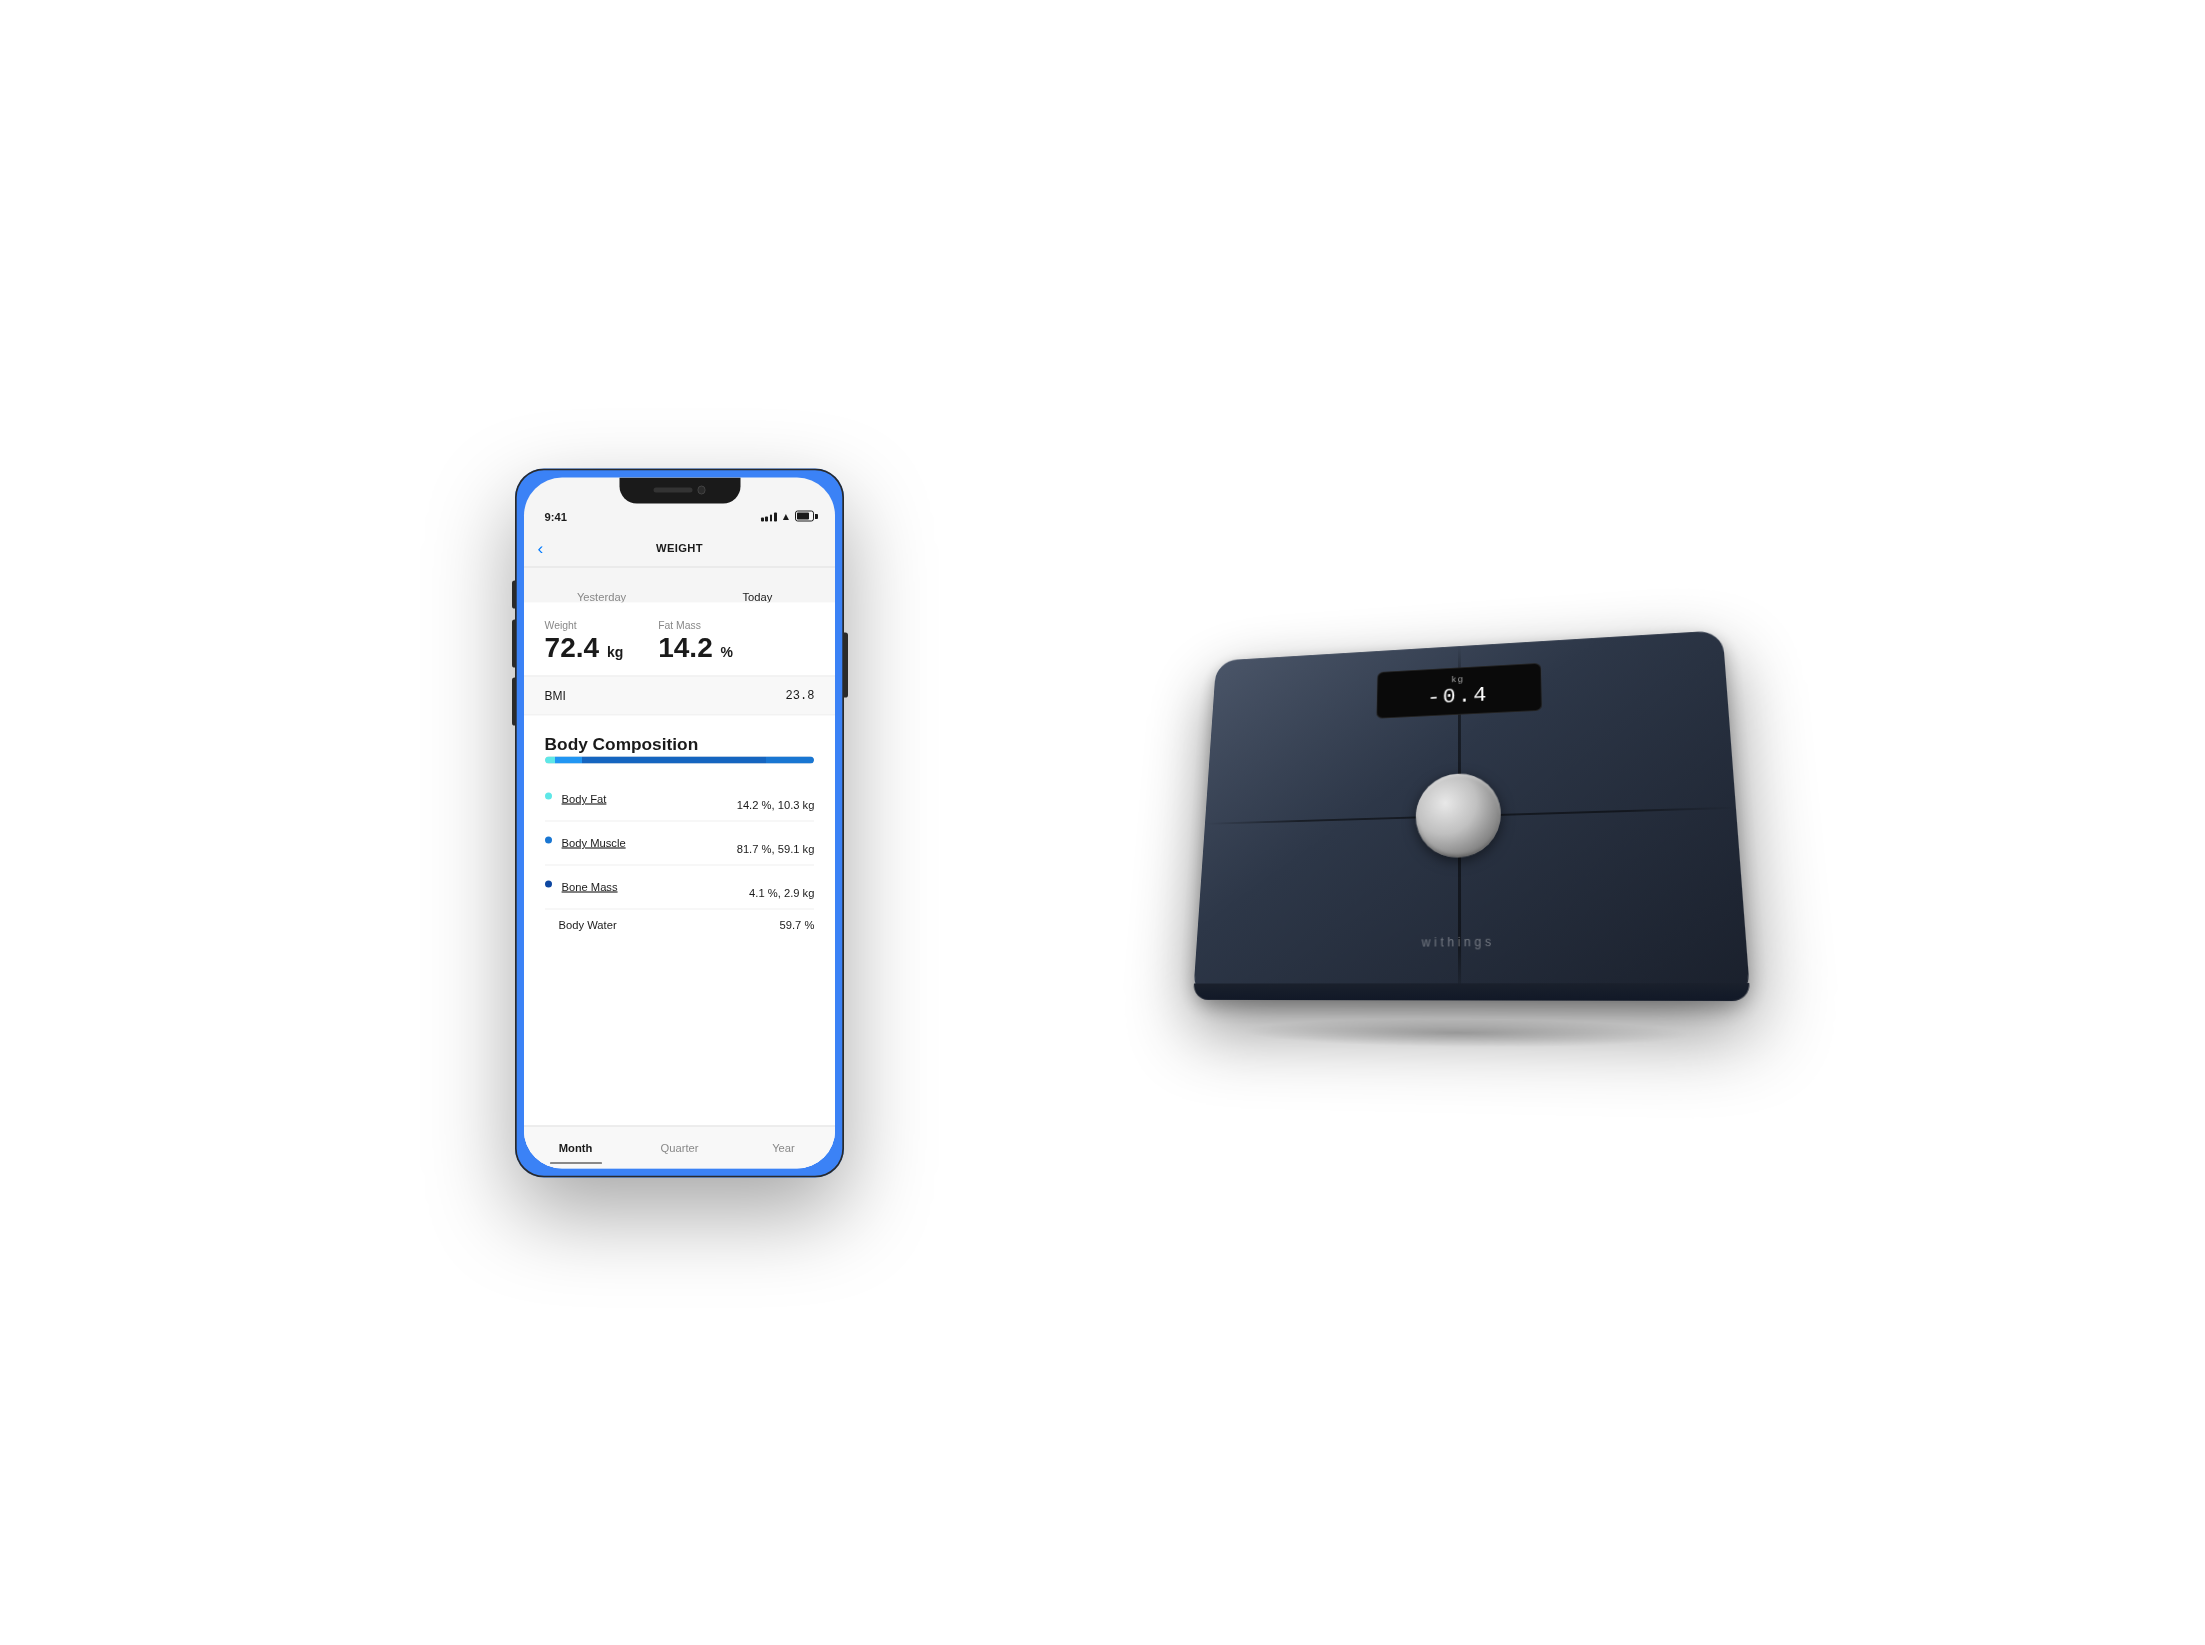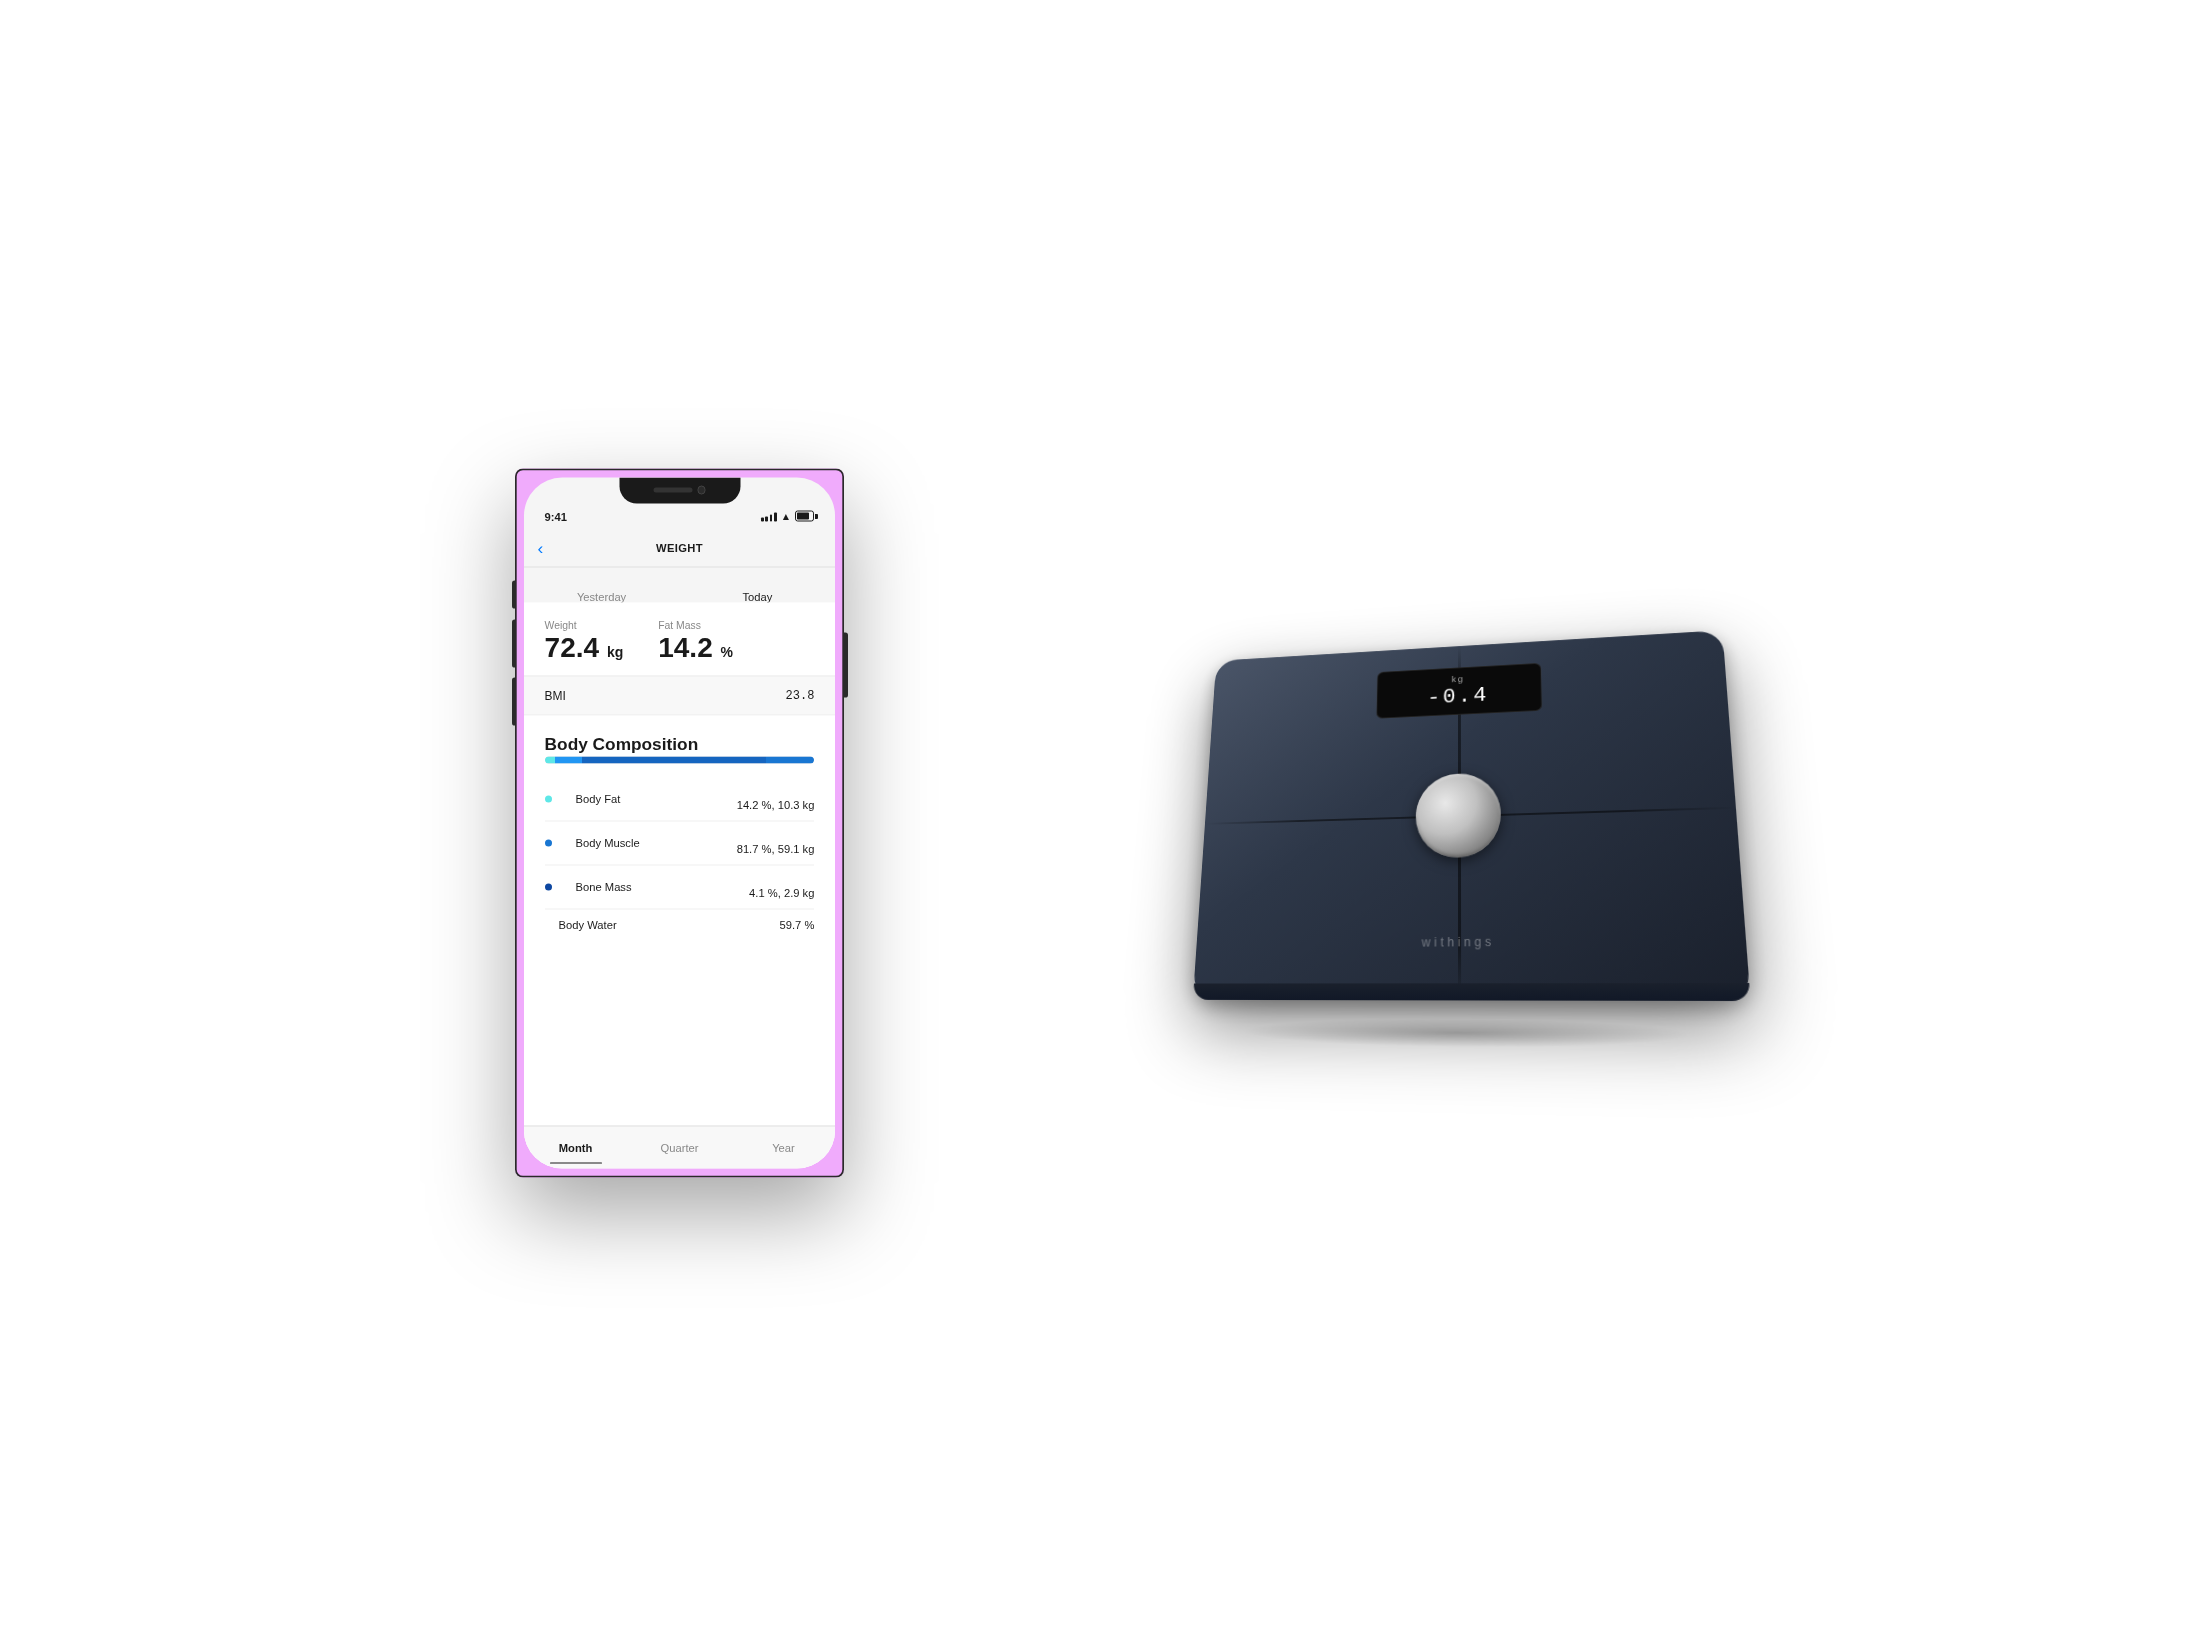--- a/index.html
+++ b/index.html
@@ -131,22 +131,22 @@
       position: absolute;
       left: 104px;
       top: 50%;
       transform: translateY(-50%);
       width: 329px;
       height: 709px;
     }
     .phone-frame {
       width: 329px;
       height: 709px;
-      background: #f0abfc;
-      border-radius: 8px;
+      background: #3b82f6;
+      border-radius: 29px;
       position: relative;
       box-shadow:
         0 35px 86px rgba(0,0,0,0.35),
         0 0 0 0.9px rgba(255,255,255,0.08),
         inset 0 0 0 1.7px #2a2a2a;
     }
     
     .phone-btn-left {
       position: absolute;
       left: -3.5px;
@@ -420,22 +420,23 @@
     
     .metric-row {
       display: flex;
       align-items: center;
       justify-content: space-between;
       padding: 9.5px 0;
       border-bottom: 0.9px solid #f0f0f0;
     }
     .metric-left {
       display: flex;
-      align-items: center;
-      gap: 24px;
+      align-items: flex-start;
+      gap: 10px;
+      text-decoration: underline;
     }
     .metric-dot {
       width: 7px;
       height: 7px;
       border-radius: 50%;
     }
     .dot-cyan { background: #5ee7e7; }
     .dot-blue { background: #1976d2; }
     .dot-dark-blue { background: #0d47a1; }
     .metric-name {

